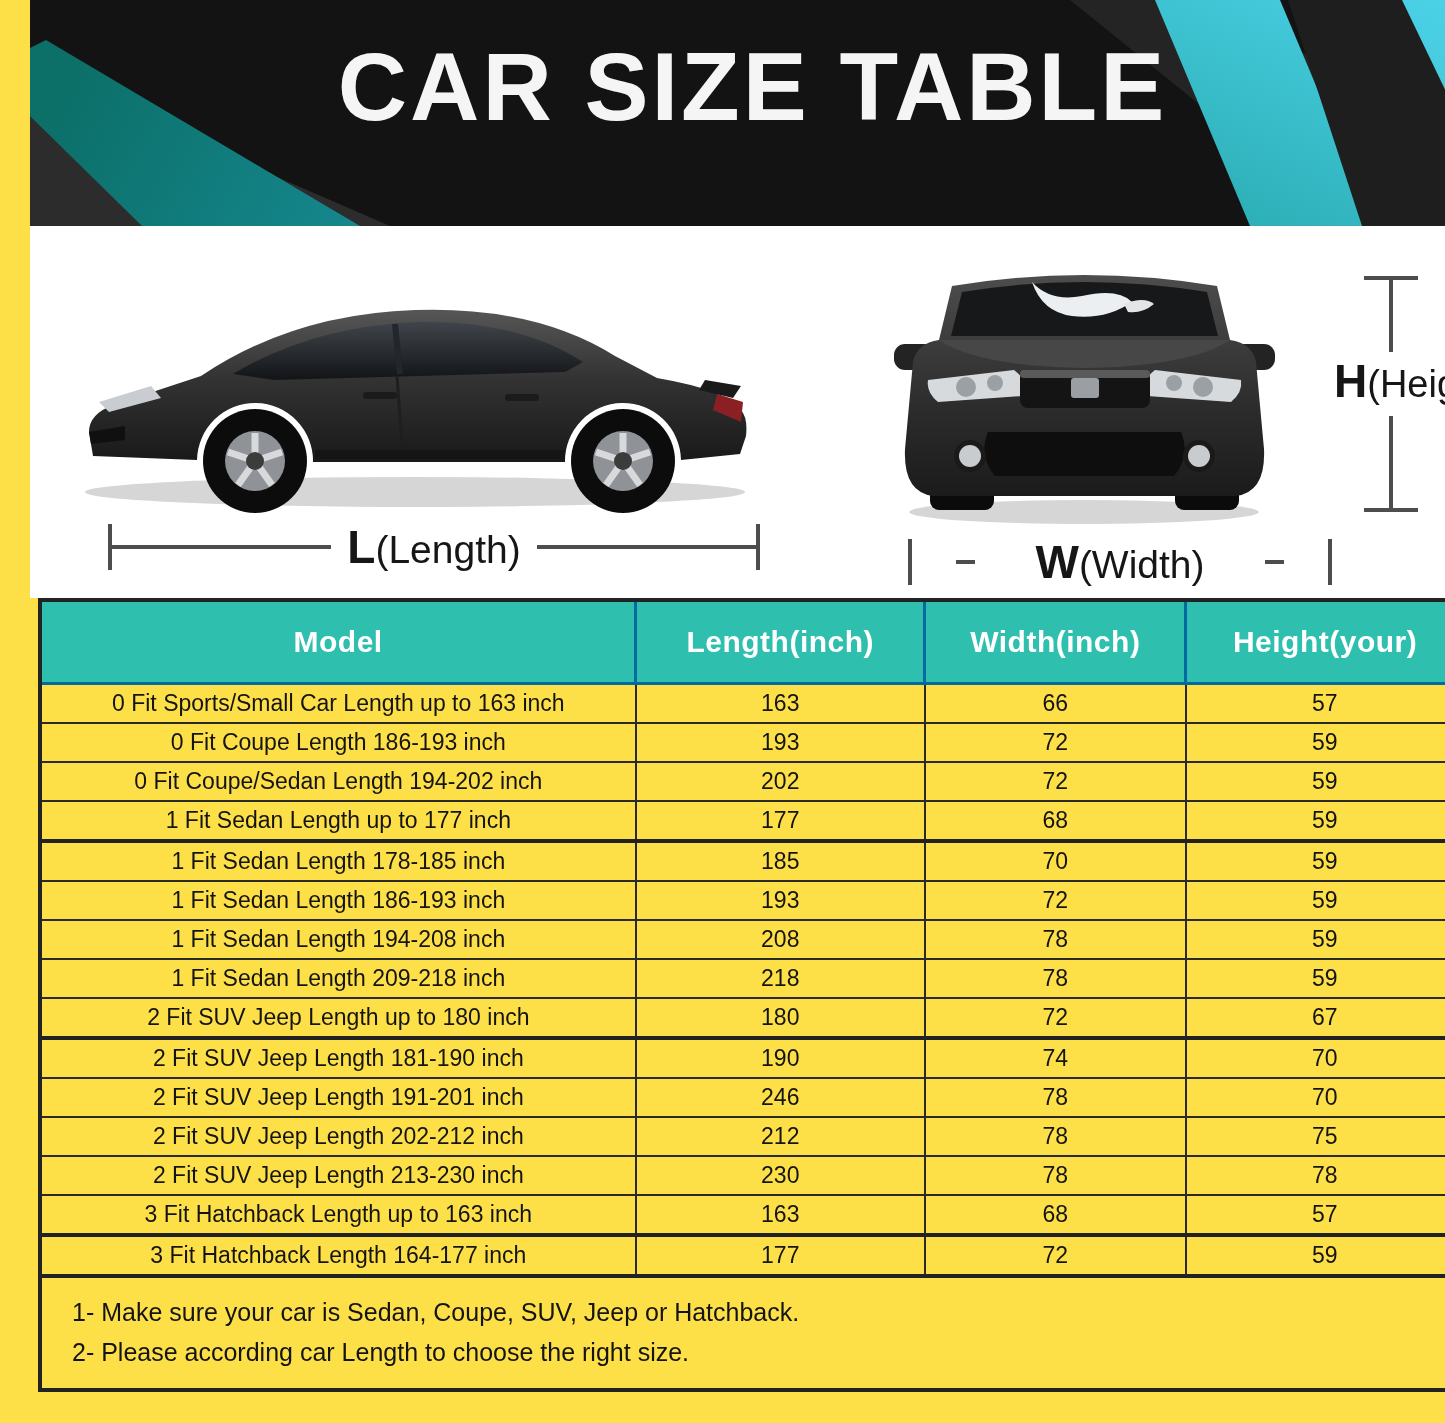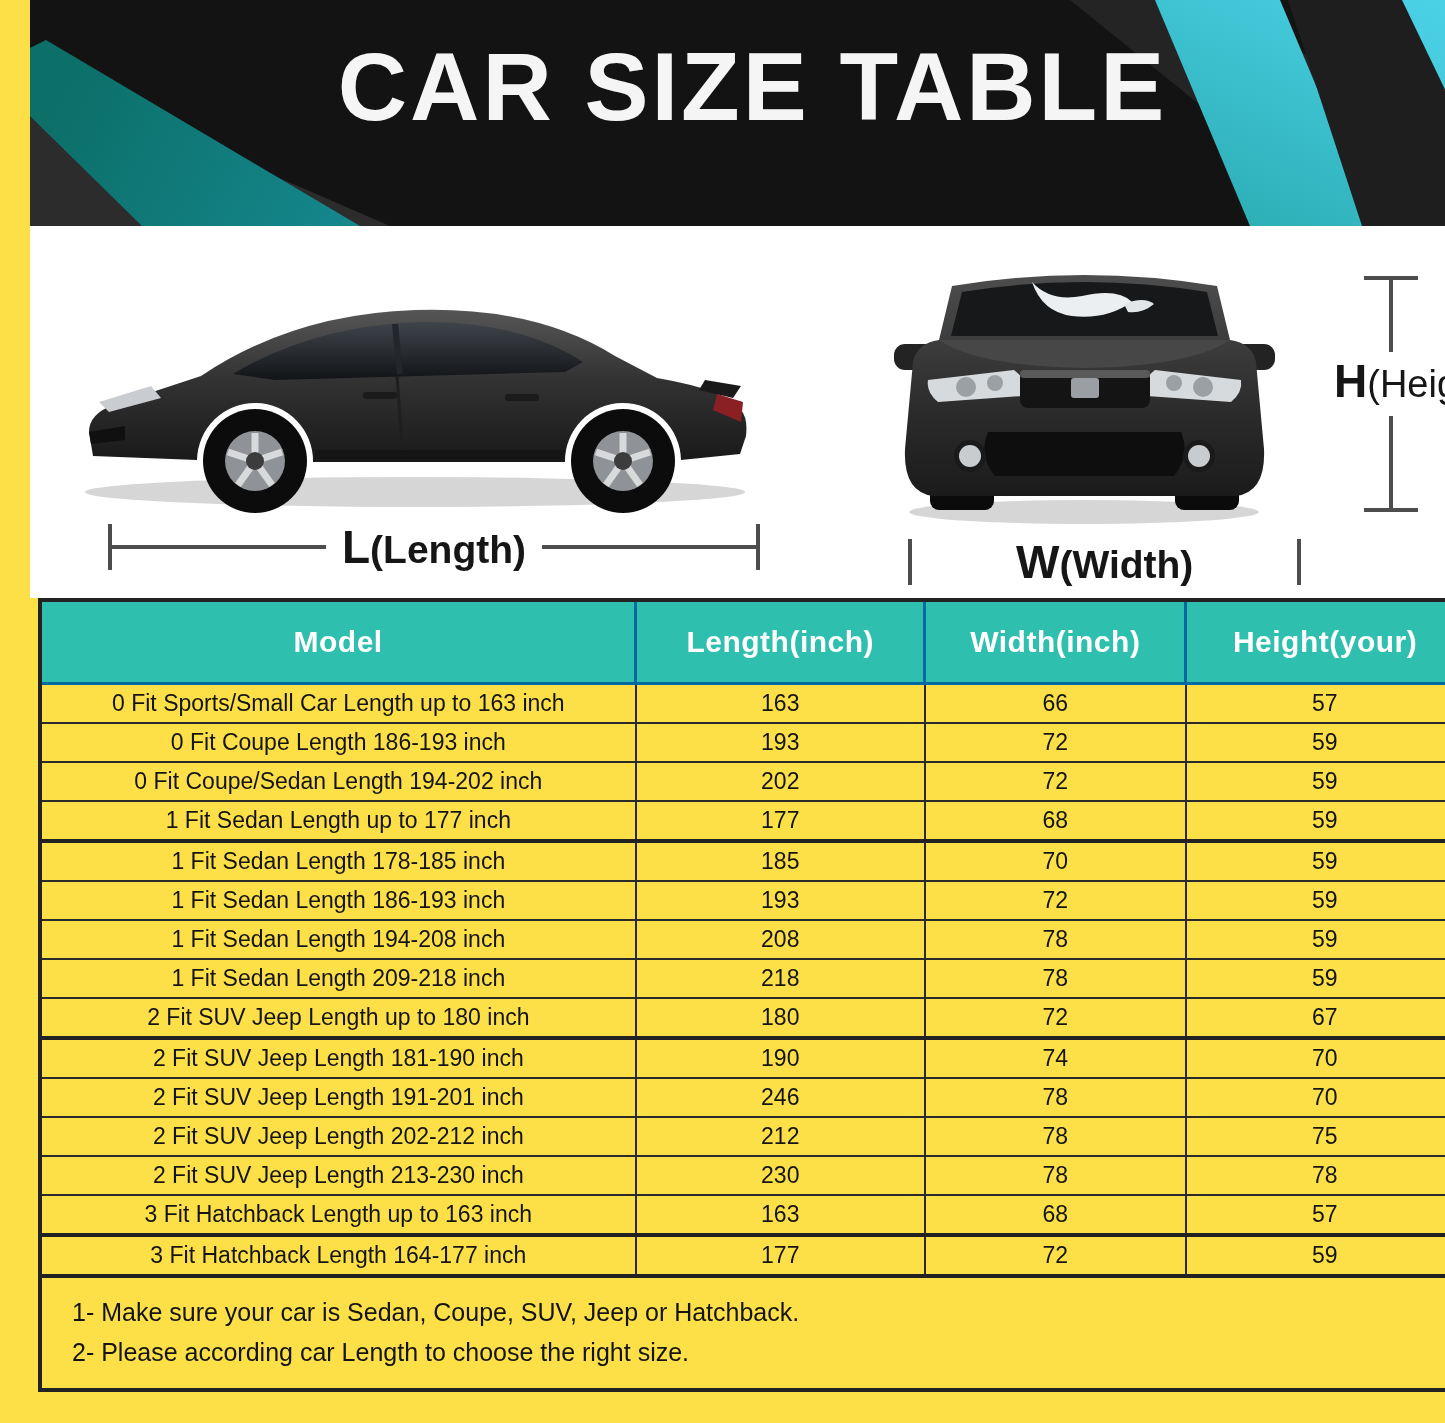--- a/index.html
+++ b/index.html
@@ -27,23 +27,23 @@
   .diagram{position:relative;height:372px;background:#fff;}
   .car-svg{position:absolute;}
   .svg-side{left:35px;top:8px;width:700px;height:300px;}
   .svg-front{left:862px;top:18px;width:385px;height:290px;}
 
   .dim{position:absolute;display:flex;align-items:center;height:48px;}
   .dim .tick{width:4px;height:46px;background:#4d4d4d;flex:0 0 auto;}
   .dim .hline{flex:1 1 auto;height:4px;background:#4d4d4d;}
   .dim .dim-label{flex:0 0 auto;margin:0 16px;white-space:nowrap;color:#161616;}
   .dim .dim-label b{font-size:46px;font-weight:700;}
-  .dim .dim-label span{font-size:39px;font-weight:700;}
+  .dim .dim-label span{font-size:39px;font-weight:400;}
   .dim-l{left:78px;top:297px;width:652px;}
-  .dim-w{left:878px;top:312px;width:392px;gap:44px;}
+  .dim-w{left:878px;top:312px;width:424px;gap:44px;}
 
   .dim-v{position:absolute;left:1304px;top:50px;width:200px;height:238px;}
   .dim-v .vcap{position:absolute;left:30px;width:54px;height:4px;background:#4d4d4d;}
   .cap-top{top:0;} .cap-bot{top:232px;}
   .dim-v .vline{position:absolute;left:55px;width:4px;background:#4d4d4d;}
   .vl-top{top:4px;height:72px;} .vl-bot{top:140px;height:92px;}
   .dim-v .dim-label-v{position:absolute;left:0;top:78px;white-space:nowrap;color:#161616;}
   .dim-v .dim-label-v b{font-size:46px;font-weight:700;}
   .dim-v .dim-label-v span{font-size:38px;font-weight:400;}
 

